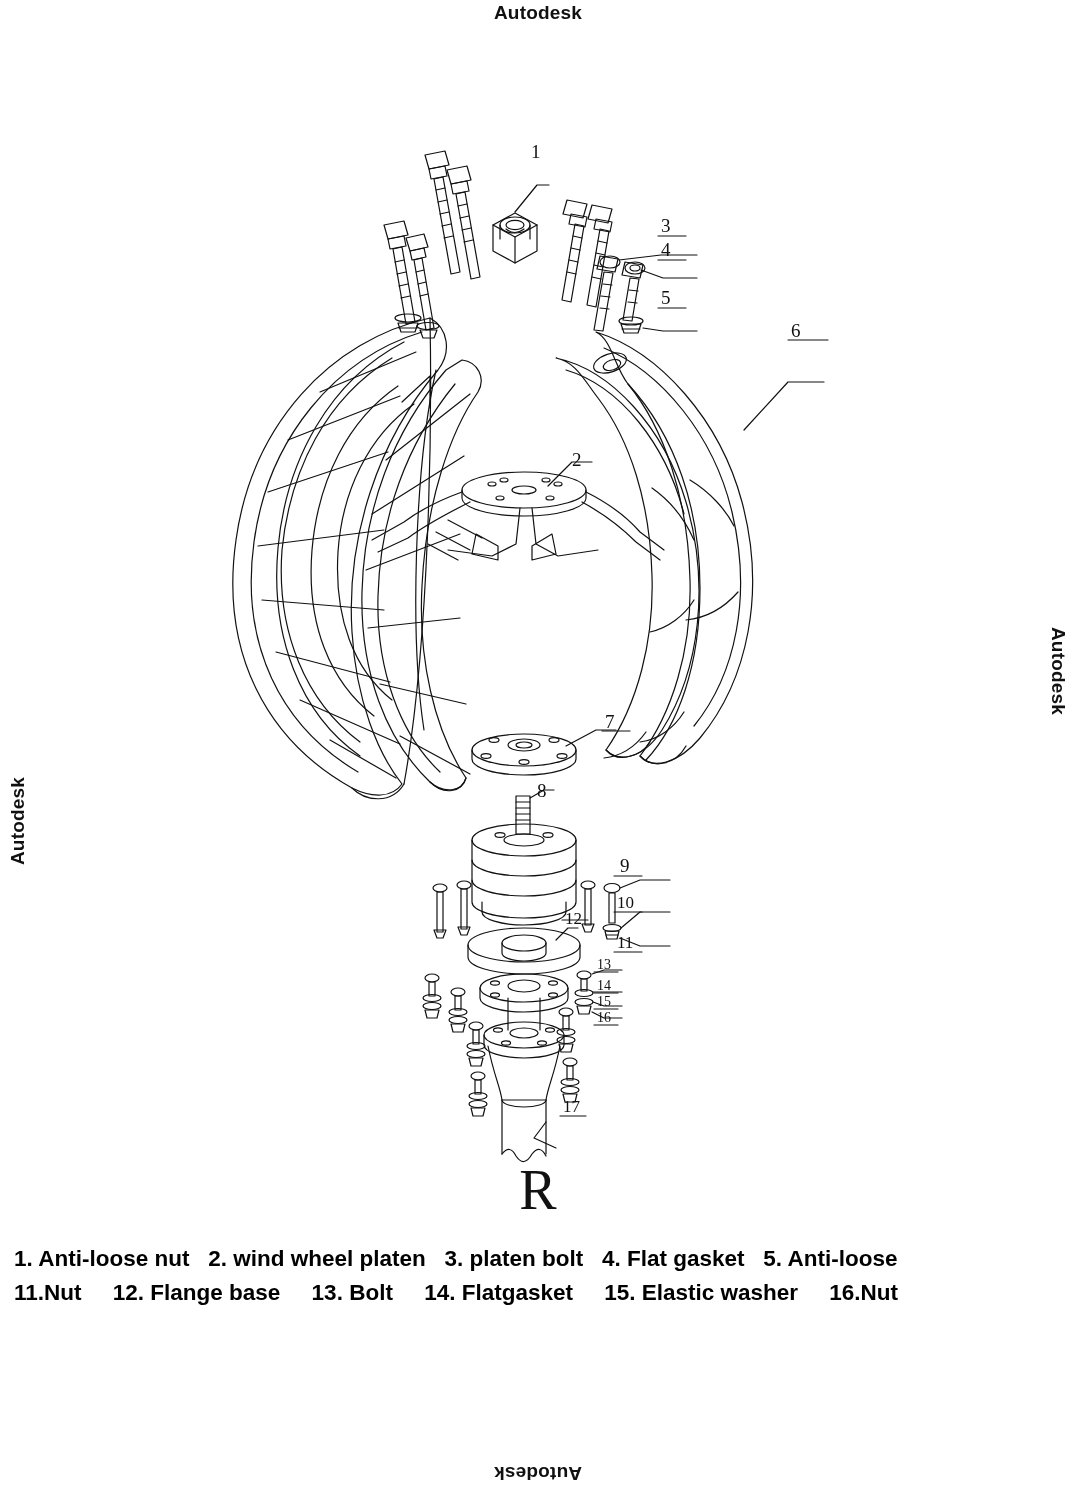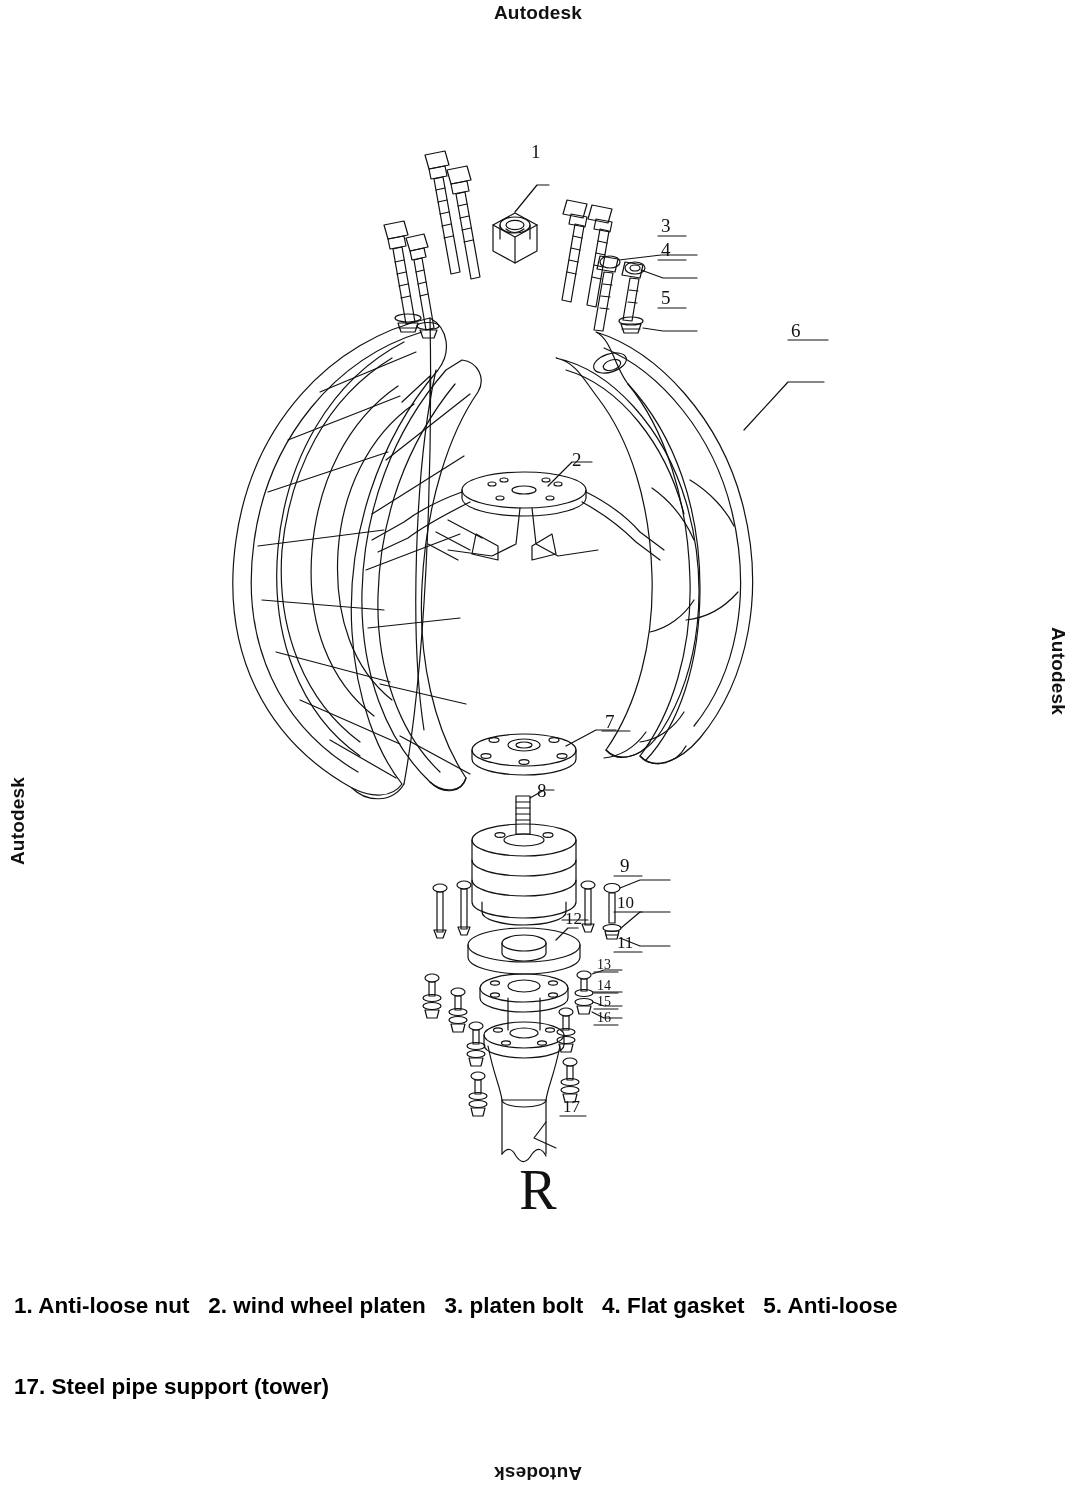--- a/index.html
+++ b/index.html
@@ -82,21 +82,20 @@
     left: 14px;
     top: 1242px;
     width: 1048px;
     font-size: 22.5px;
     font-weight: bold;
     line-height: 1.52;
     color: #000;
   }
   .legend .line {
     white-space: pre;
-    margin-top: 47px;
   }
 </style>
 </head>
 <body>
 
 <div class="wm wm-top">Autodesk</div>
 <div class="wm wm-bottom">Autodesk</div>
 <div class="wm wm-left">Autodesk</div>
 <div class="wm wm-right">Autodesk</div>
 
@@ -462,14 +461,14 @@
     <path d="M562 880 l26 0"></path>
   </g>
 
 </svg>
 </div>
 
 <div class="rmark">R</div>
 
 <div class="legend">
   <div class="line">1. Anti-loose nut   2. wind wheel platen   3. platen bolt   4. Flat gasket   5. Anti-loose</div>
-  <div class="line">17. Steel pipe support (tower)</div>
+  <div class="line">11.Nut     12. Flange base     13. Bolt     14. Flatgasket     15. Elastic washer     16.Nut</div>
 </div>
 
 </body></html>

